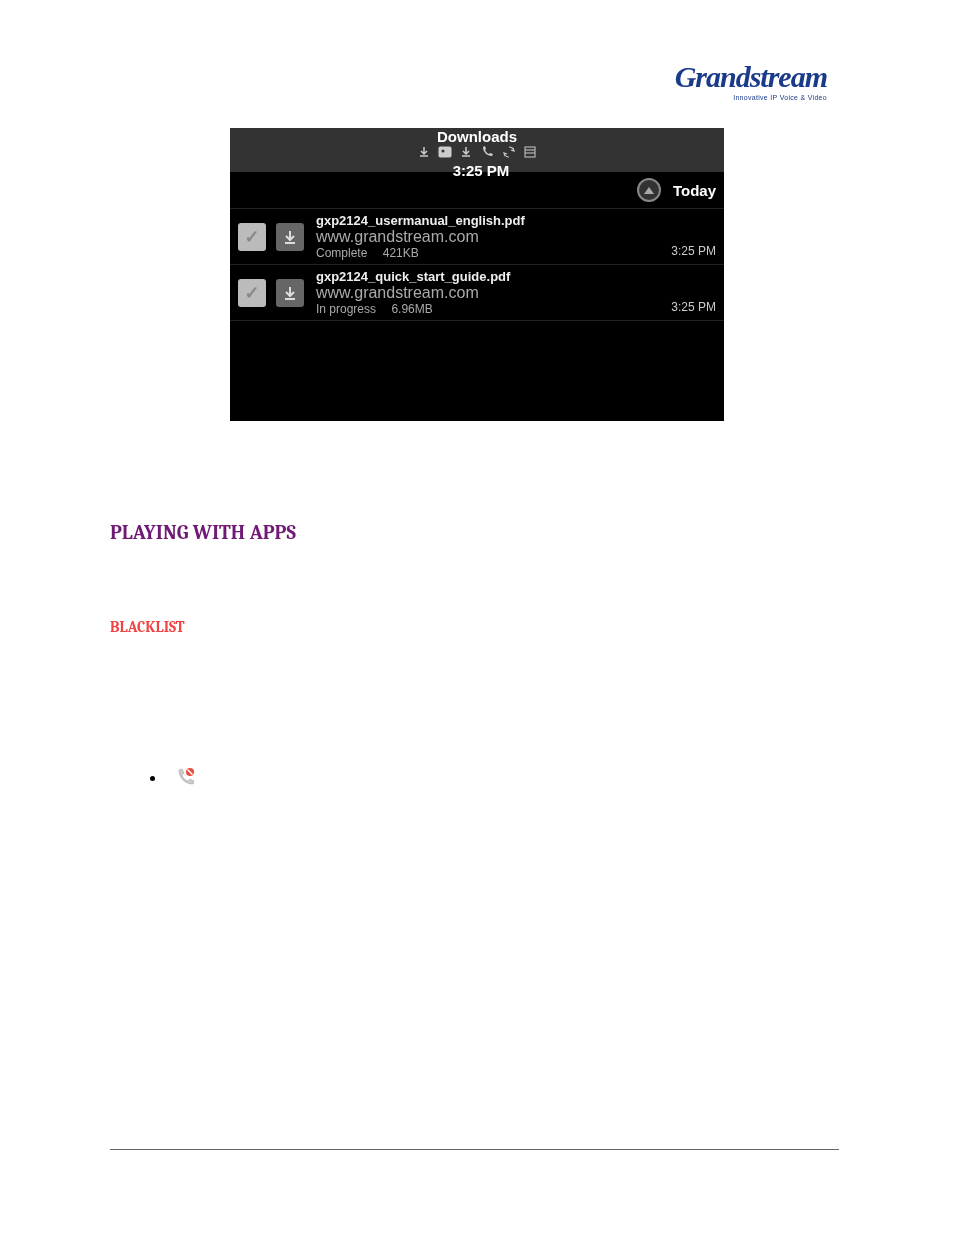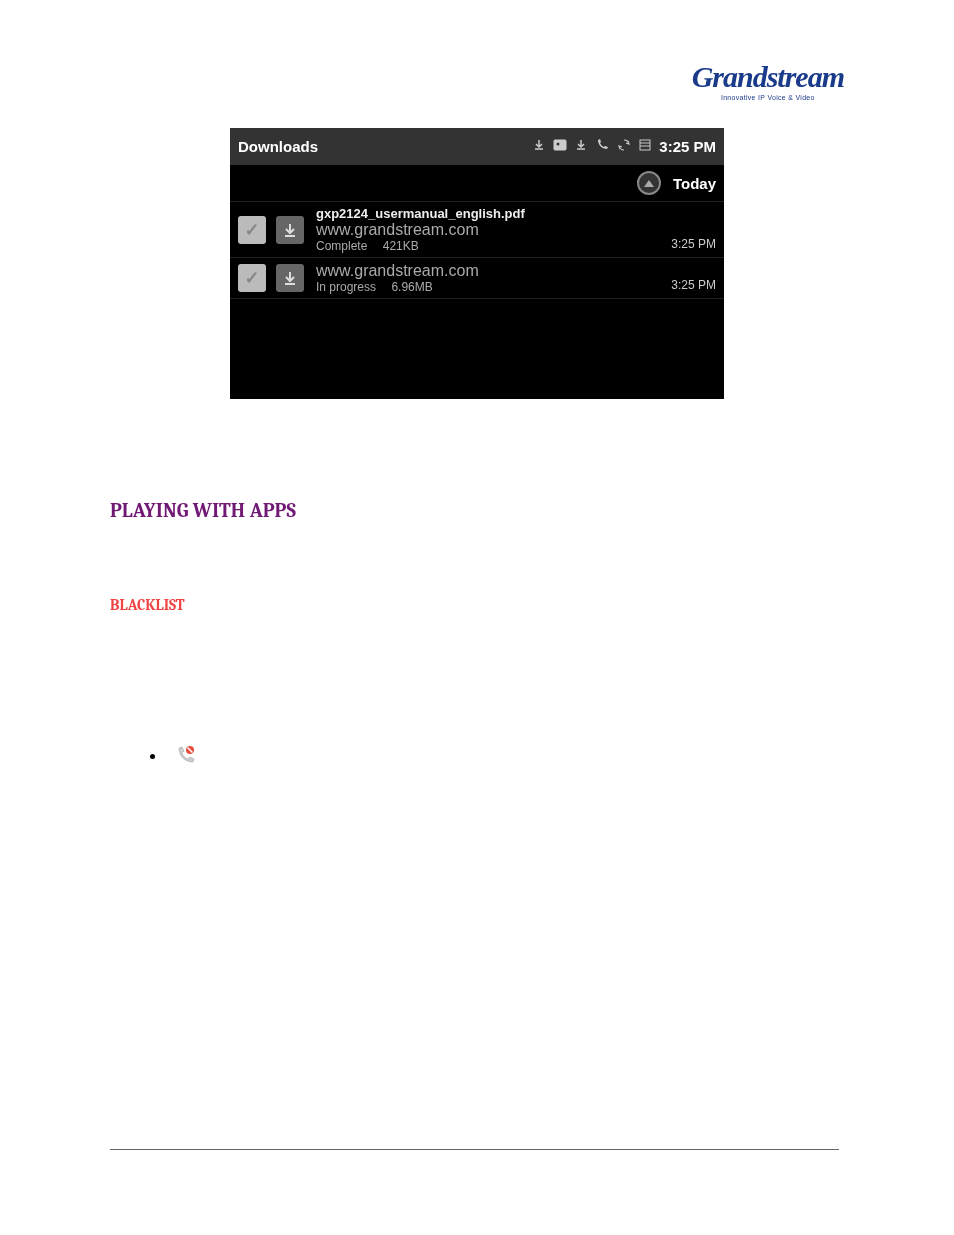--- a/index.html
+++ b/index.html
@@ -7,22 +7,22 @@
     width: 954px;
     height: 1235px;
     font-family: Arial, sans-serif;
     background: #fff;
     position: relative;
     padding: 60px 110px 60px 110px;
   }
   .logo {
     position: absolute;
     top: 60px;
-    right: 110px;
-    text-align: center;
+    right: 127px;
+    text-align: right;
   }
   .logo-text {
     font-family: 'Brush Script MT', cursive;
     font-size: 30px;
     color: #1a3a8a;
     font-style: italic;
     font-weight: bold;
     letter-spacing: -1px;
   }
   .logo-sub {
@@ -34,23 +34,24 @@
     width: 494px;
     margin: 68px auto 0;
     background: #000;
     color: #fff;
     font-family: Arial, sans-serif;
   }
   .status-bar {
     display: flex;
     align-items: center;
     background: #333;
-    height: 37px;
+    height: 44px;
     padding: 0 8px;
     font-size: 15px;
+    flex-direction: column;
   }
   .status-title { font-weight: bold; }
   .status-spacer { flex: 1; }
   .status-icons { display: flex; gap: 8px; align-items: center; color: #ccc; font-size: 13px; }
   .status-time { font-weight: bold; font-size: 15px; margin-left: 8px; color: #fff; }
 
   .section-row {
     display: flex;
     align-items: center;
     padding: 6px 8px;
@@ -224,20 +225,21 @@
   </div>
 
   <div class="dl-row">
     <span class="dl-checkbox"></span>
     <span class="dl-icon">
       <svg width="16" height="16" viewBox="0 0 16 16">
           <path d="M8 2v8M4 7l4 4 4-4M3 14h10" stroke="#ddd" stroke-width="2" fill="none"></path>
         </svg>
     </span>
     <div class="dl-info">
+      <div class="dl-filename">gxp2124_quick_start_guide.pdf</div>
       <div class="dl-source">www.grandstream.com</div>
       <div class="dl-status">
         <span class="dl-status-text">In progress</span>
         <span>6.96MB</span>
       </div>
     </div>
     <div class="dl-time">3:25 PM</div>
   </div>
 
   <div class="dl-blank"></div>

